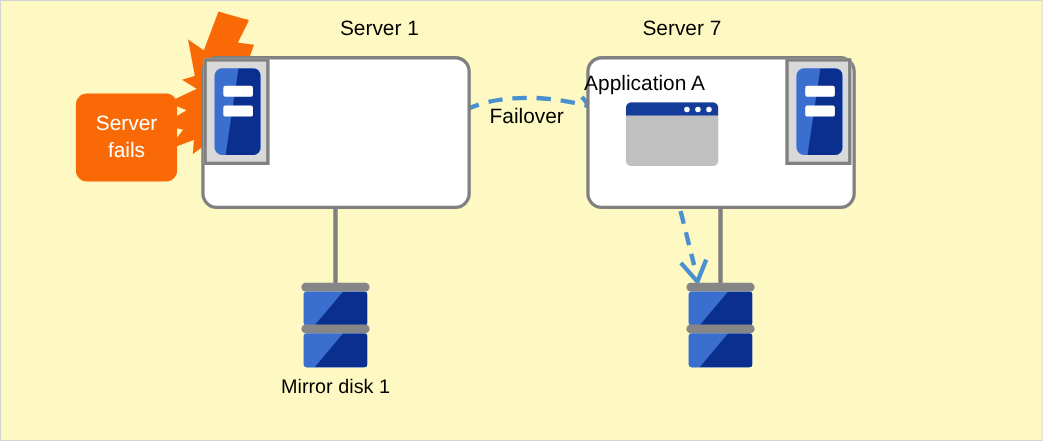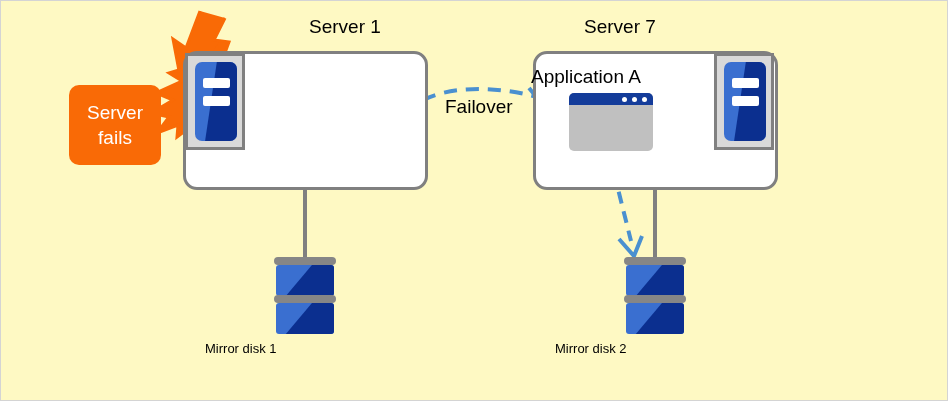--- a/index.html
+++ b/index.html
@@ -32,24 +32,24 @@
   
   .caption {
     position: absolute;
     font-size: 19px;
     color: #000000;
     white-space: nowrap;
     letter-spacing: 0px;
   }
   .disk-caption {
     position: absolute;
-    font-size: 13px;
-    color: #000000;
-    white-space: nowrap;
-    text-align: left;
+    font-size: 18px;
+    color: #000000;
+    white-space: nowrap;
+    text-align: center;
   }
   .app-label {
     position: absolute;
     font-size: 19px;
     color: #000000;
     white-space: nowrap;
   }
   .failover-label {
     position: absolute;
     font-size: 19px;
@@ -270,15 +270,14 @@
     <div class="slab s2"></div>
   </div>
   <div class="disk-caption" style="left:204px; top:340px; width:200px;">Mirror disk 1</div>
 
   <div class="disk" style="left:623px; top:256px;">
     <div class="platter-bar p1"></div>
     <div class="slab s1"></div>
     <div class="platter-bar p2"></div>
     <div class="slab s2"></div>
   </div>
-  <div class="disk-caption" style="left:554px; top:340px; width:200px;">Mirror disk 2</div>
 
 </div>
 
 </body></html>

